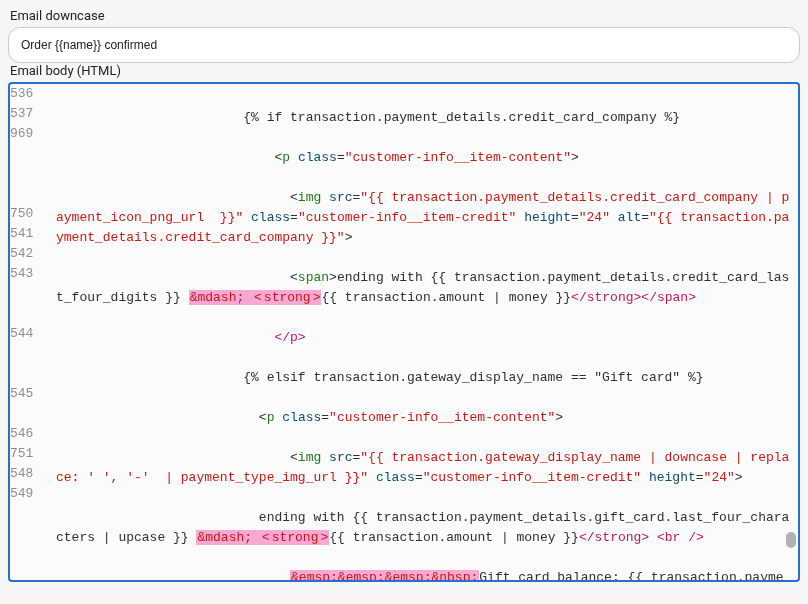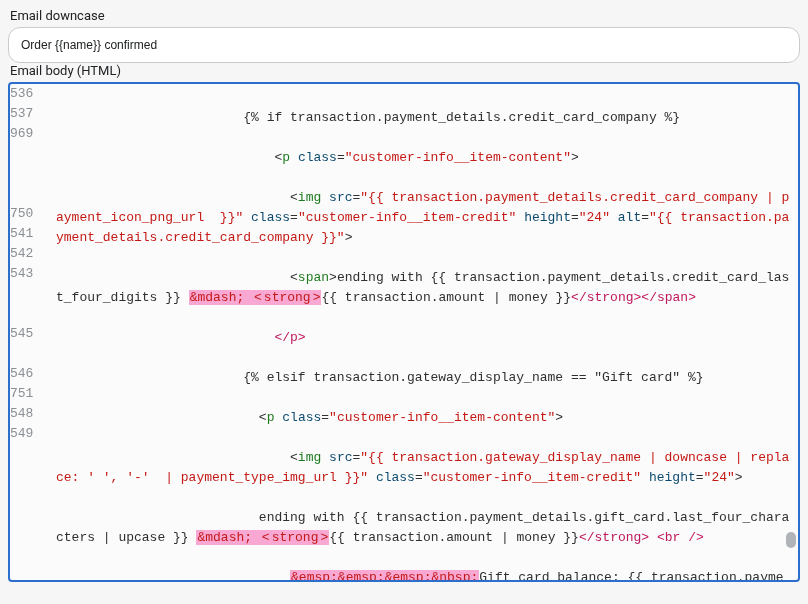--- a/index.html
+++ b/index.html
@@ -33,20 +33,21 @@
     <div class="label">Email body (HTML)</div>
     <div class="editor">
       <div class="gutter">
         <div>536</div>
         <div>537</div>
         <div style="height:80px">969</div>
         <div>750</div>
         <div>541</div>
         <div>542</div>
         <div style="height:60px">543</div>
+        <div style="height:60px">544</div>
         <div style="height:40px">545</div>
         <div>546</div>
         <div>751</div>
         <div>548</div>
         <div style="height:40px">549</div>
       </div>
 
       <div class="code">
 <pre class="c-line"><span class="seg">                        {% if transaction.payment_details.credit_card_company %}</span></pre>
 <pre class="c-line"><span class="seg">                            &lt;</span><span class="seg hl-tag">p</span><span class="seg"> </span><span class="seg hl-attr">class</span><span class="seg">=</span><span class="seg hl-str">"customer-info__item-content"</span><span class="seg">&gt;</span></pre>

